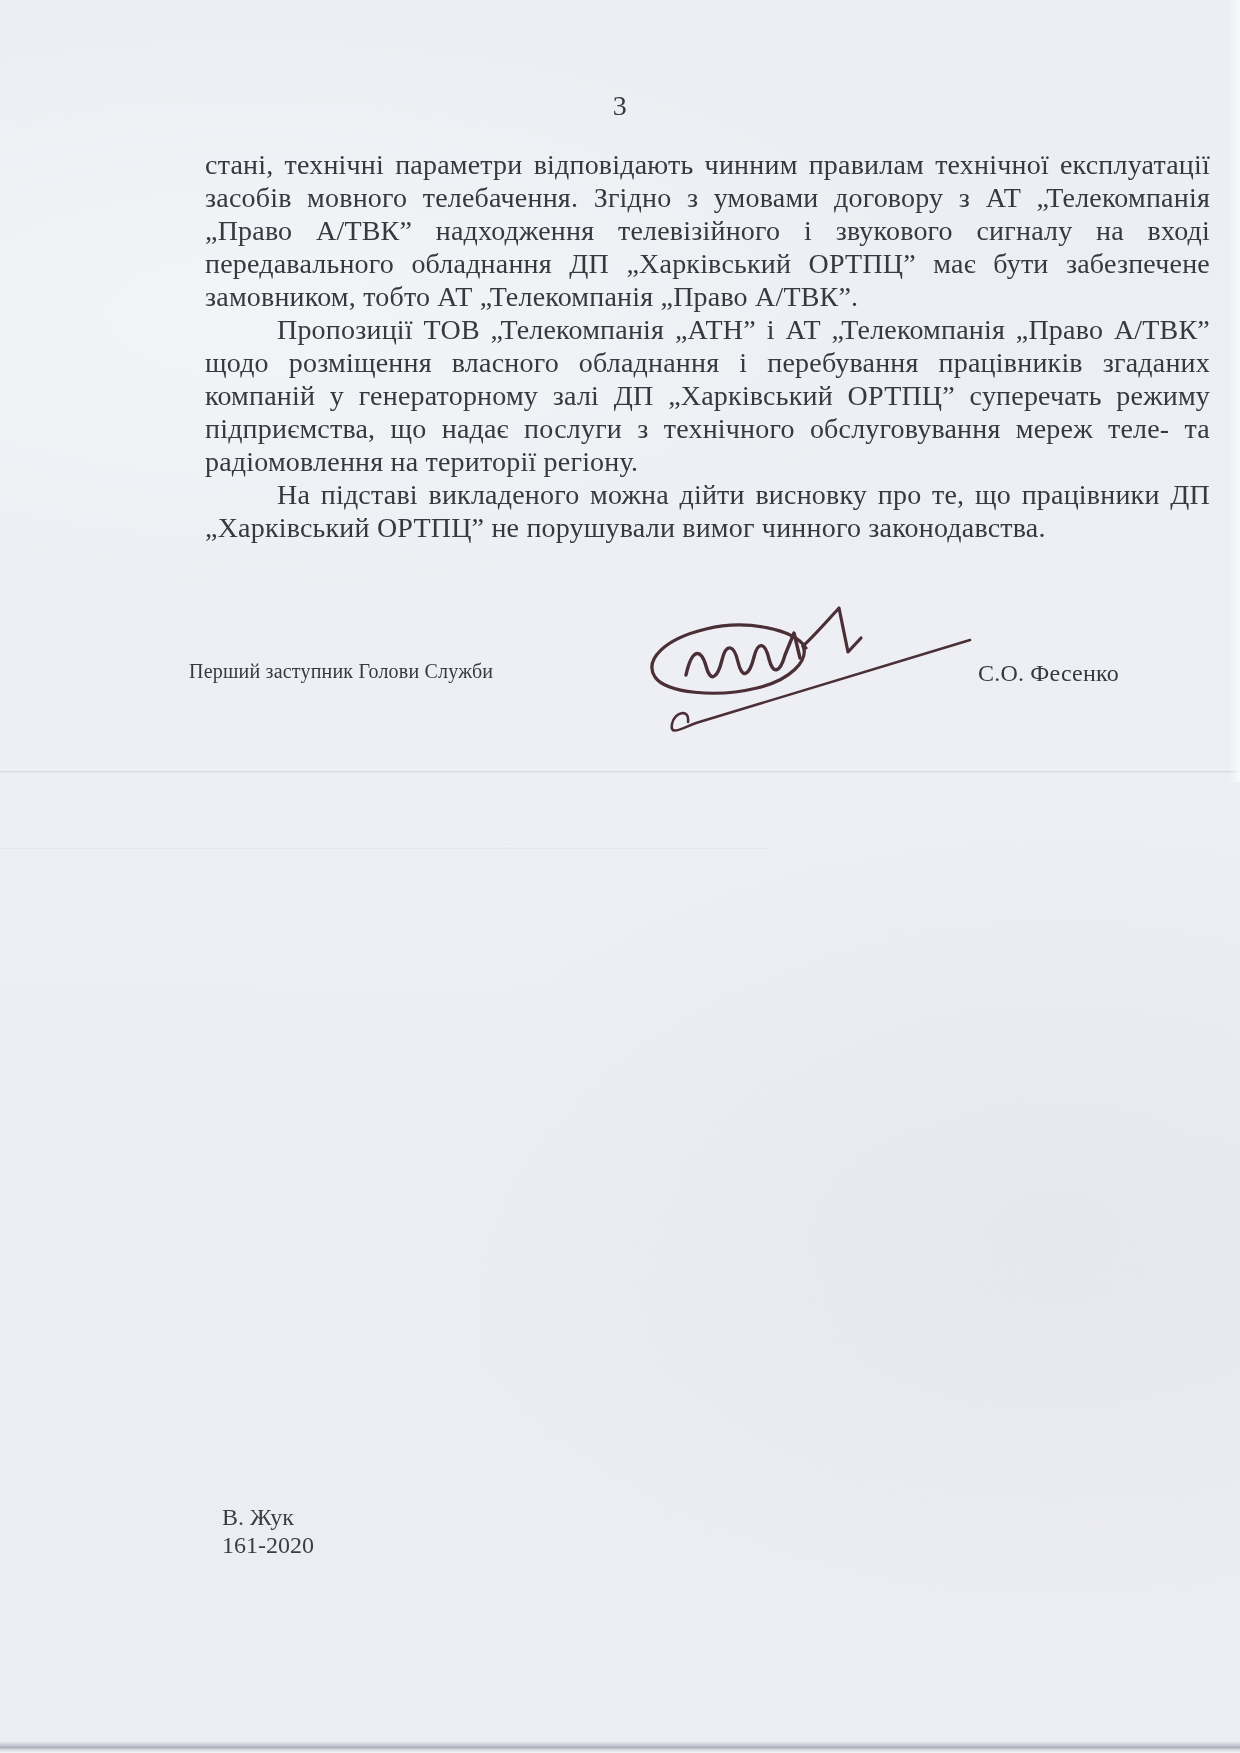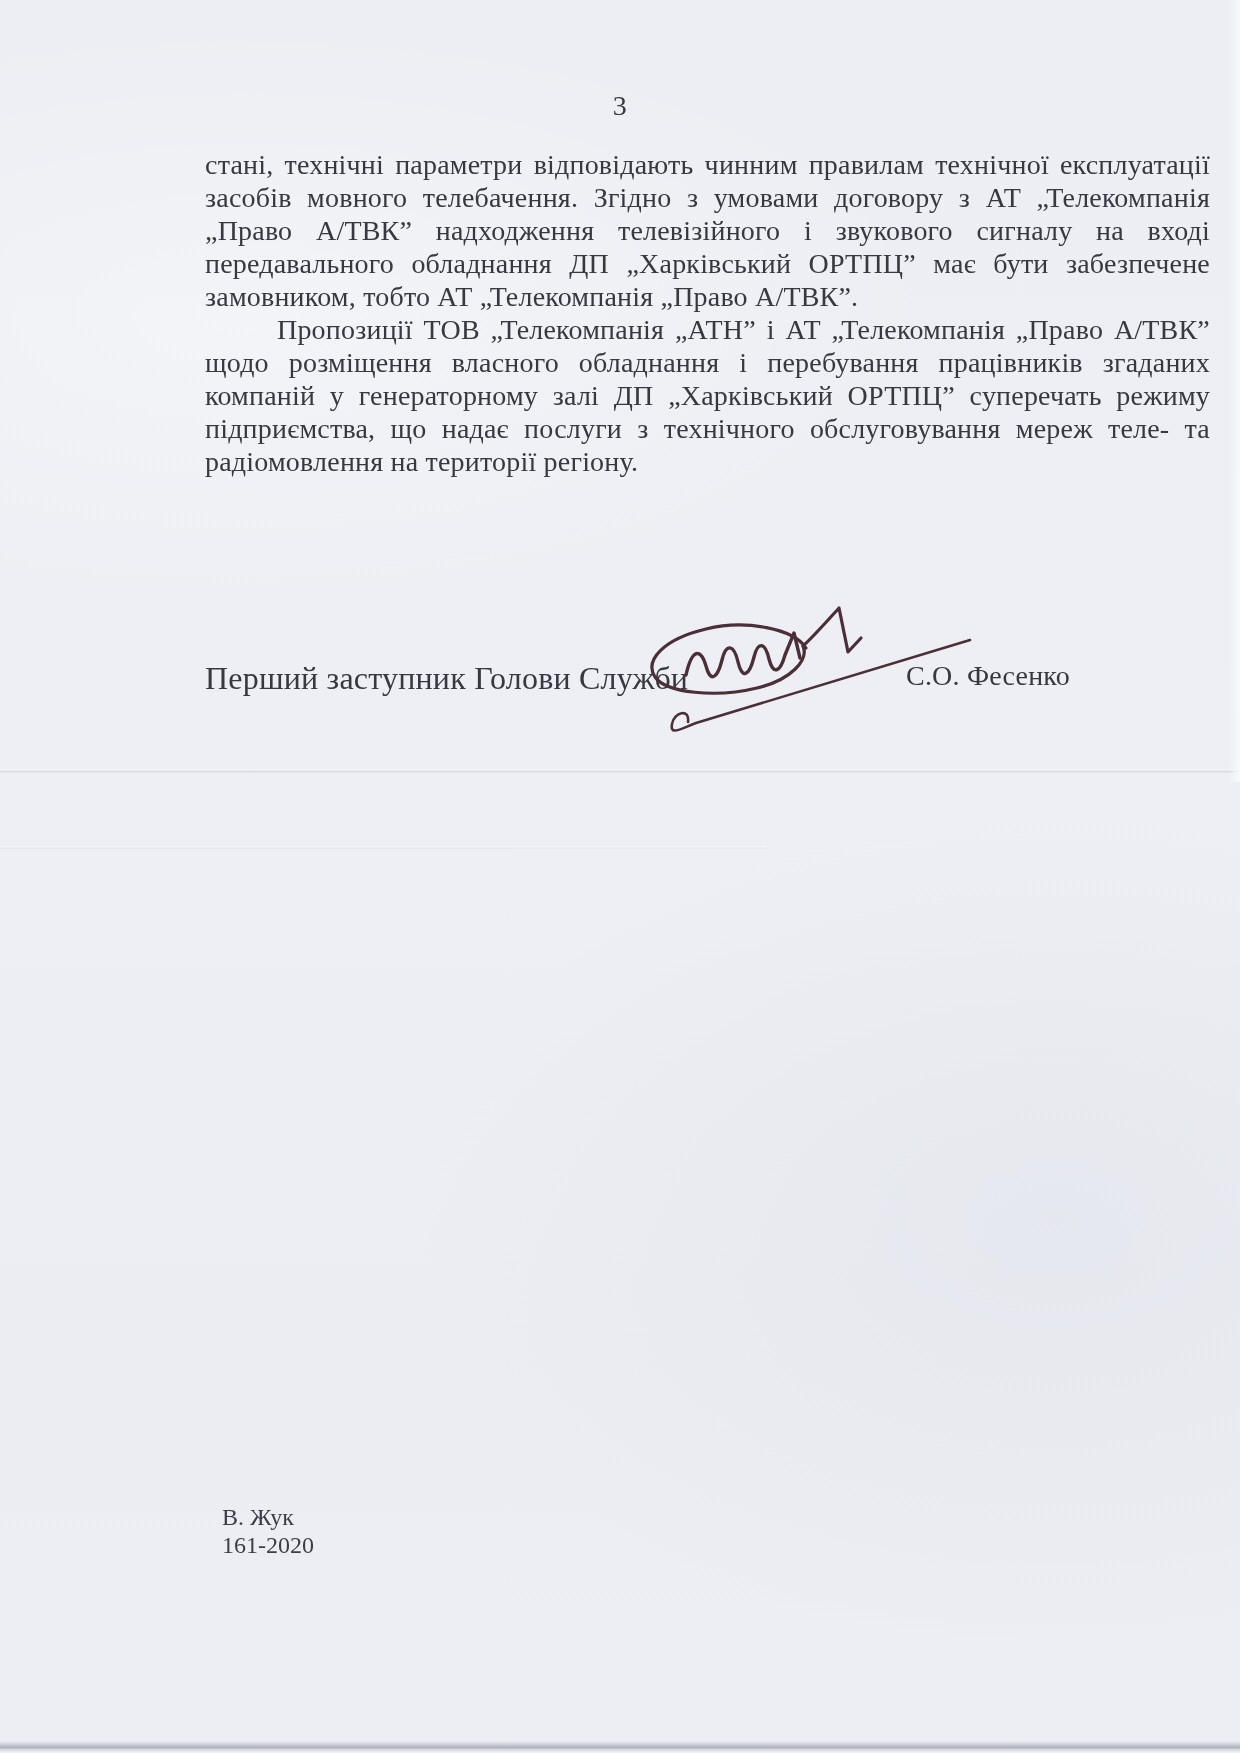--- a/index.html
+++ b/index.html
@@ -36,29 +36,29 @@
     font-size: 28px;
     line-height: 33px;
     text-align: justify;
     letter-spacing: 0.2px;
   }
   .body-text p { margin: 0; text-indent: 72px; }
   .body-text p.continuation { text-indent: 0; }
   .signature-row { position: absolute; left: 0; top: 0; width: 100%; height: 0; }
   .signature-title {
     position: absolute;
-    left: 205px; top: 660px;
-    font-size: 32px;
+    left: 189px; top: 660px;
+    font-size: 20px;
     letter-spacing: 0.2px;
     white-space: nowrap;
   }
   .signer-name {
     position: absolute;
-    left: 906px; top: 660px;
-    font-size: 28px;
+    left: 978px; top: 660px;
+    font-size: 24px;
     letter-spacing: 0.2px;
     white-space: nowrap;
   }
   .signature-svg {
     position: absolute;
     left: 598px; top: 596px;
     width: 390px; height: 165px;
   }
   .footer-block {
     position: absolute;
@@ -93,20 +93,21 @@
 </head>
 <body>
 
 <div class="page">
 
   <div class="page-number">3</div>
 
   <div class="body-text">
     <p class="continuation">стані, технічні параметри відповідають чинним правилам технічної експлуатації засобів мовного телебачення. Згідно з умовами договору з АТ „Телекомпанія  „Право А/ТВК” надходження телевізійного і звукового сигналу на вході передавального обладнання ДП „Харківський ОРТПЦ” має бути забезпечене замовником, тобто АТ „Телекомпанія  „Право А/ТВК”.</p>
     <p>Пропозиції ТОВ „Телекомпанія  „АТН” і АТ „Телекомпанія  „Право А/ТВК” щодо розміщення власного обладнання і перебування працівників згаданих компаній у генераторному залі ДП „Харківський ОРТПЦ” суперечать режиму підприємства, що надає послуги з технічного обслуговування мереж теле- та радіомовлення на території регіону.</p>
+    <p>На підставі викладеного можна дійти висновку про те, що працівники ДП „Харківський ОРТПЦ” не порушували вимог чинного законодавства.</p>
   </div>
 
   <div class="signature-row">
     <div class="signature-title">Перший заступник Голови Служби</div>
 
     <svg class="signature-svg" viewBox="0 0 390 165" aria-hidden="true">
       <g fill="none" stroke="#4b2f36" stroke-linecap="round" stroke-linejoin="round">
 
         <path stroke-width="3.2" d="M 208,52 C 196,33 148,23 108,33 C 66,43 46,64 57,81 C 68,97 118,102 159,92 C 193,84 211,64 205,50"></path>
 

